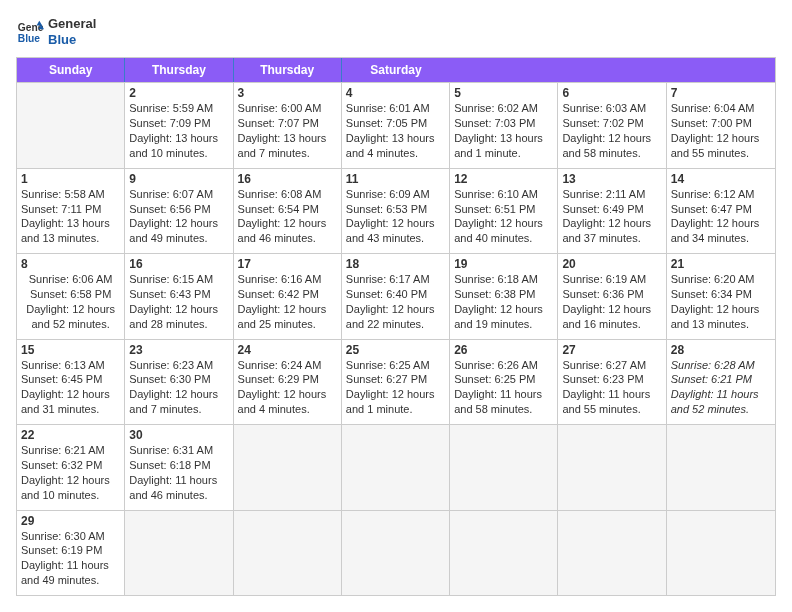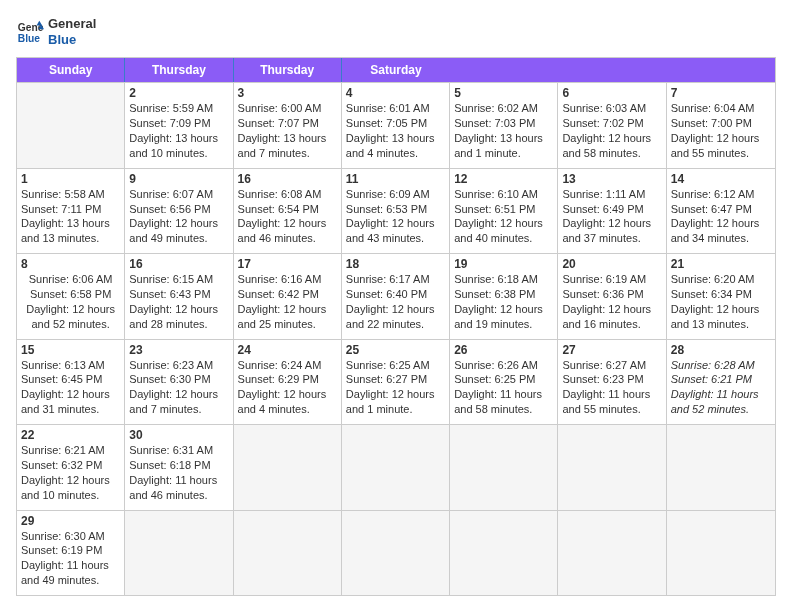--- a/index.html
+++ b/index.html
@@ -205,21 +205,21 @@
           </div>
           <div class="cal-cell">
             <span class="day-num">12</span>
             <div class="cell-text" style="white-space: pre-line;">Sunrise: 6:10 AM
 Sunset: 6:51 PM
 Daylight: 12 hours
 and 40 minutes.</div>
           </div>
           <div class="cal-cell">
             <span class="day-num">13</span>
-            <div class="cell-text" style="white-space: pre-line;">Sunrise: 1:11 AM
+            <div class="cell-text" style="white-space: pre-line;">Sunrise: 2:11 AM
 Sunset: 6:49 PM
 Daylight: 12 hours
 and 37 minutes.</div>
           </div>
           <div class="cal-cell">
             <span class="day-num">14</span>
             <div class="cell-text" style="white-space: pre-line;">Sunrise: 6:12 AM
 Sunset: 6:47 PM
 Daylight: 12 hours
 and 34 minutes.</div>

